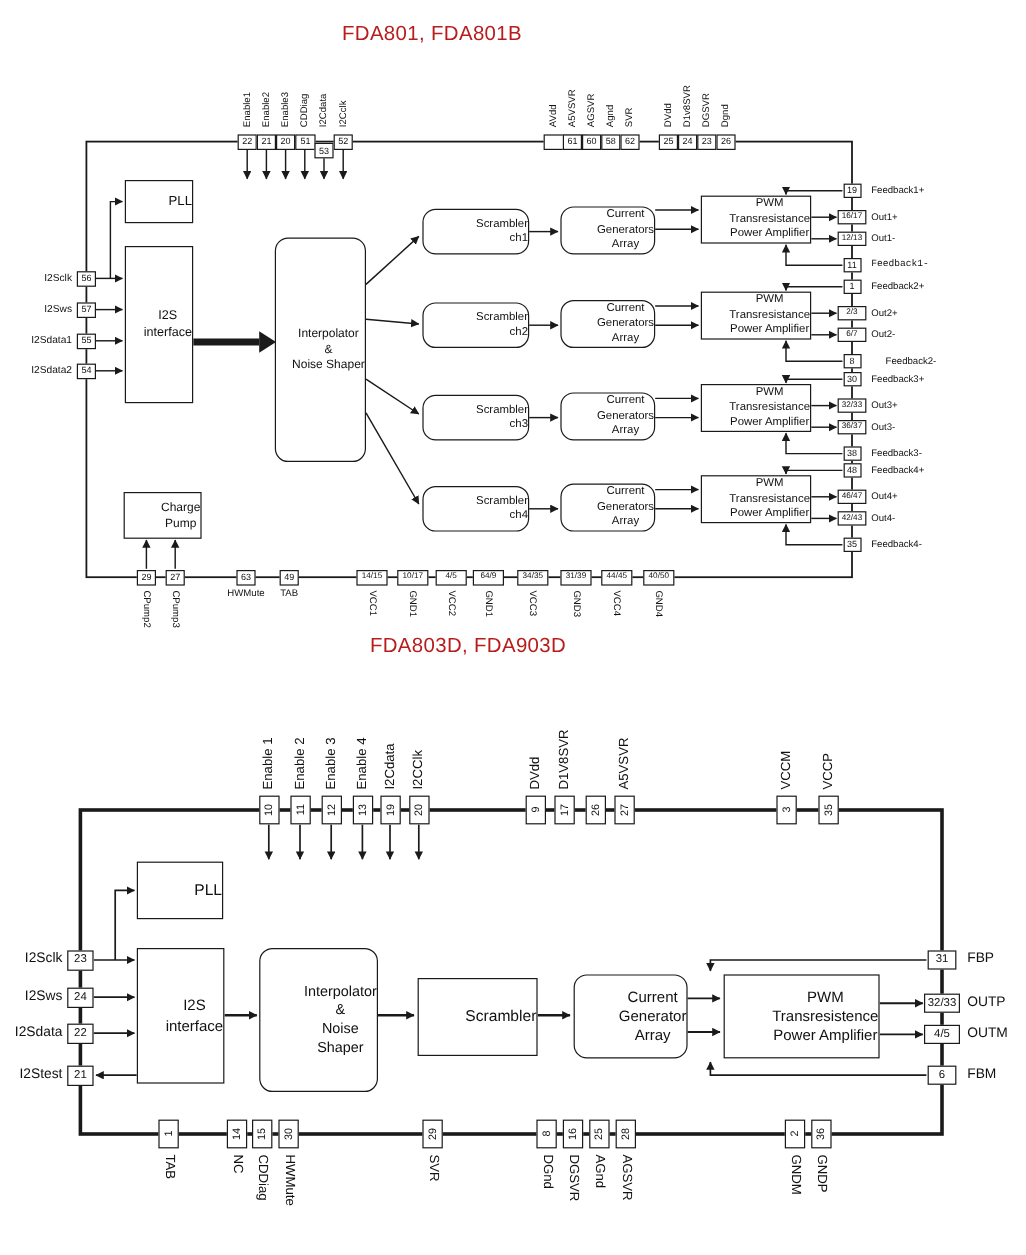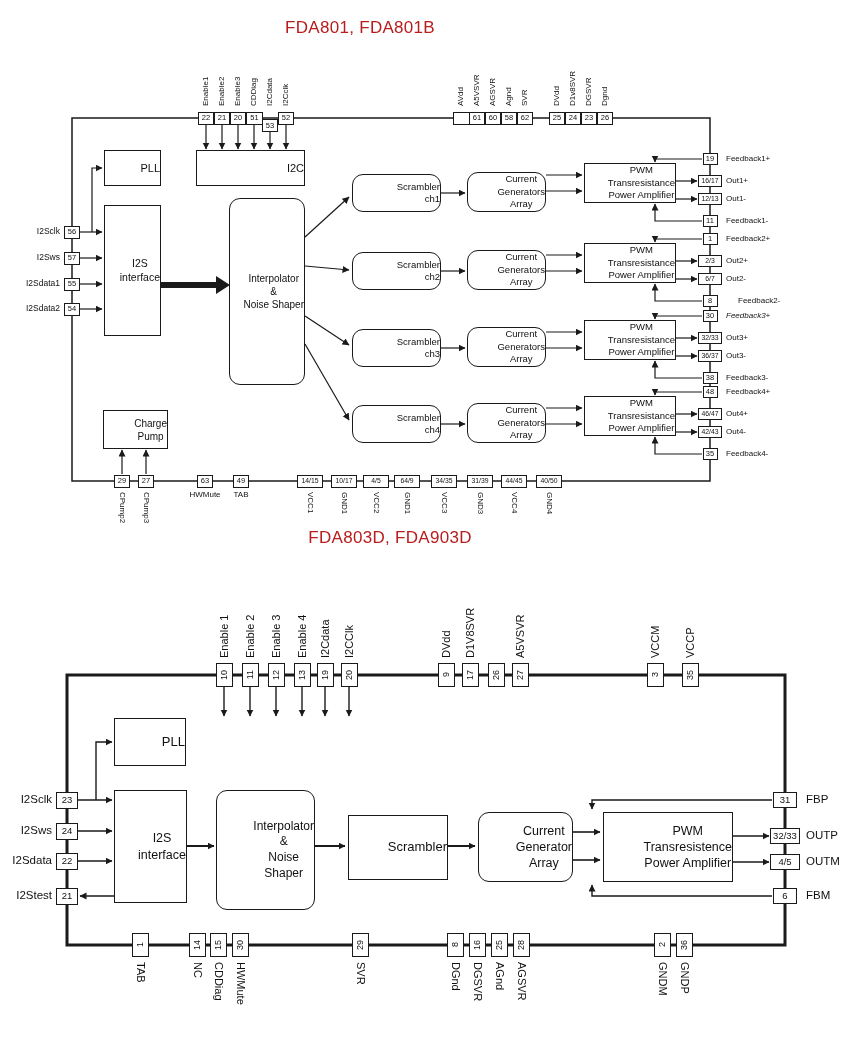--- a/index.html
+++ b/index.html
@@ -187,41 +187,41 @@
         <span>16/17</span>
       </div>
       <div class="hlab" style="left: 726px; top: 177px; width: 74px; font-size: 8px;">Out1+</div>
       <div class="pin" style="left: 698px; top: 193px; width: 24px; height: 12px; font-size: 6.8px;">
         <span>12/13</span>
       </div>
       <div class="hlab" style="left: 726px; top: 195px; width: 74px; font-size: 8px;">Out1-</div>
       <div class="pin" style="left: 702.5px; top: 215px; width: 15px; height: 12px; font-size: 7.5px;">
         <span>11</span>
       </div>
-      <div class="hlab" style="left: 726px; top: 217px; width: 74px; font-size: 8px;">Feedback1-</div>
+      <div class="hlab" style="left: 726px; top: 217px; width: 74px; font-size: 8px; font-family: Liberation Mono, monospace;">Feedback1-</div>
       <div class="pin" style="left: 702.5px; top: 233px; width: 15px; height: 12px; font-size: 7.5px;">
         <span>1</span>
       </div>
       <div class="hlab" style="left: 726px; top: 235px; width: 74px; font-size: 8px;">Feedback2+</div>
       <div class="pin" style="left: 698px; top: 255px; width: 24px; height: 12px; font-size: 6.8px;">
         <span>2/3</span>
       </div>
       <div class="hlab" style="left: 726px; top: 257px; width: 74px; font-size: 8px;">Out2+</div>
       <div class="pin" style="left: 698px; top: 273px; width: 24px; height: 12px; font-size: 6.8px;">
         <span>6/7</span>
       </div>
       <div class="hlab" style="left: 726px; top: 275px; width: 74px; font-size: 8px;">Out2-</div>
       <div class="pin" style="left: 702.5px; top: 295px; width: 15px; height: 12px; font-size: 7.5px;">
         <span>8</span>
       </div>
       <div class="hlab" style="left: 726px; top: 297px; width: 74px; font-size: 8px; padding-left: 12px;">Feedback2-</div>
       <div class="pin" style="left: 702.5px; top: 310px; width: 15px; height: 12px; font-size: 7.5px;">
         <span>30</span>
       </div>
-      <div class="hlab" style="left: 726px; top: 312px; width: 74px; font-size: 8px; font-style: italic;">Feedback3+</div>
+      <div class="hlab" style="left: 726px; top: 312px; width: 74px; font-size: 8px;">Feedback3+</div>
       <div class="pin" style="left: 698px; top: 332px; width: 24px; height: 12px; font-size: 6.8px;">
         <span>32/33</span>
       </div>
       <div class="hlab" style="left: 726px; top: 334px; width: 74px; font-size: 8px;">Out3+</div>
       <div class="pin" style="left: 698px; top: 350px; width: 24px; height: 12px; font-size: 6.8px;">
         <span>36/37</span>
       </div>
       <div class="hlab" style="left: 726px; top: 352px; width: 74px; font-size: 8px;">Out3-</div>
       <div class="pin" style="left: 702.5px; top: 372px; width: 15px; height: 12px; font-size: 7.5px;">
         <span>38</span>
@@ -442,22 +442,20 @@
         <span class="vtext">36</span>
       </div>
       <div class="vtextd vlab2" style="left: 676px; top: 962px; height: 64px; font-size: 11px;">GNDP</div>
     </div>
 
   <div class="title" style="left:230px;top:18px;width:260px">FDA801, FDA801B</div>
   <div class="title" style="left:260px;top:528px;width:260px">FDA803D, FDA903D</div>
 
   <div class="blk" style="left:104px;top:150px;width:57px;height:36px;font-size:11px">
     <div>PLL</div></div>
-  <div class="blk" style="left:196px;top:150px;width:109px;height:36px;font-size:11px">
-    <div>I2C</div></div>
   <div class="blk" style="left:104px;top:205px;width:57px;height:131px;font-size:10.5px">
     <div>I2S
 interface</div></div>
   <div class="blk rnd" style="left:229px;top:198px;width:76px;height:187px;font-size:10px">
     <div>Interpolator
 &amp;
 Noise Shaper</div></div>
   <div class="blk" style="left:103px;top:410px;width:65px;height:39px;font-size:10px">
     <div>Charge
 Pump</div></div>

